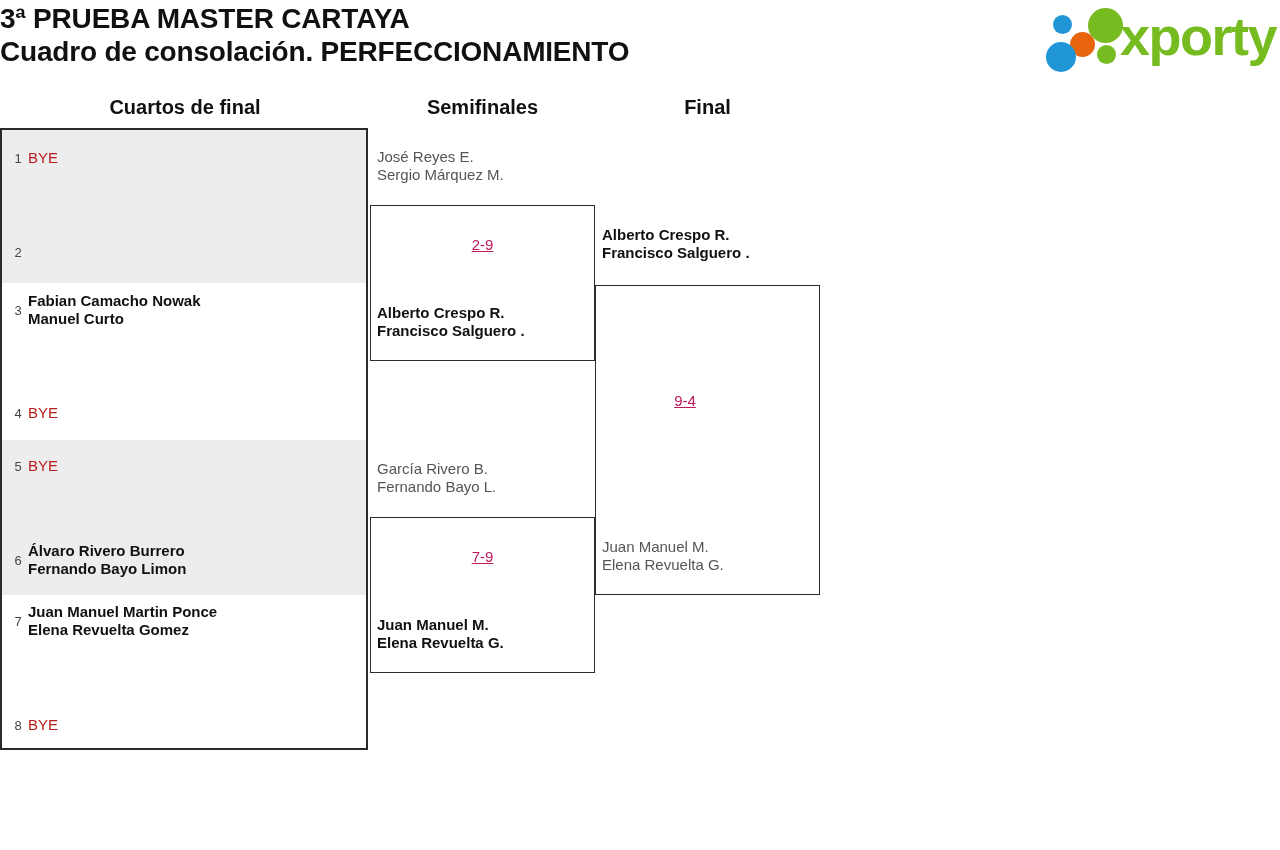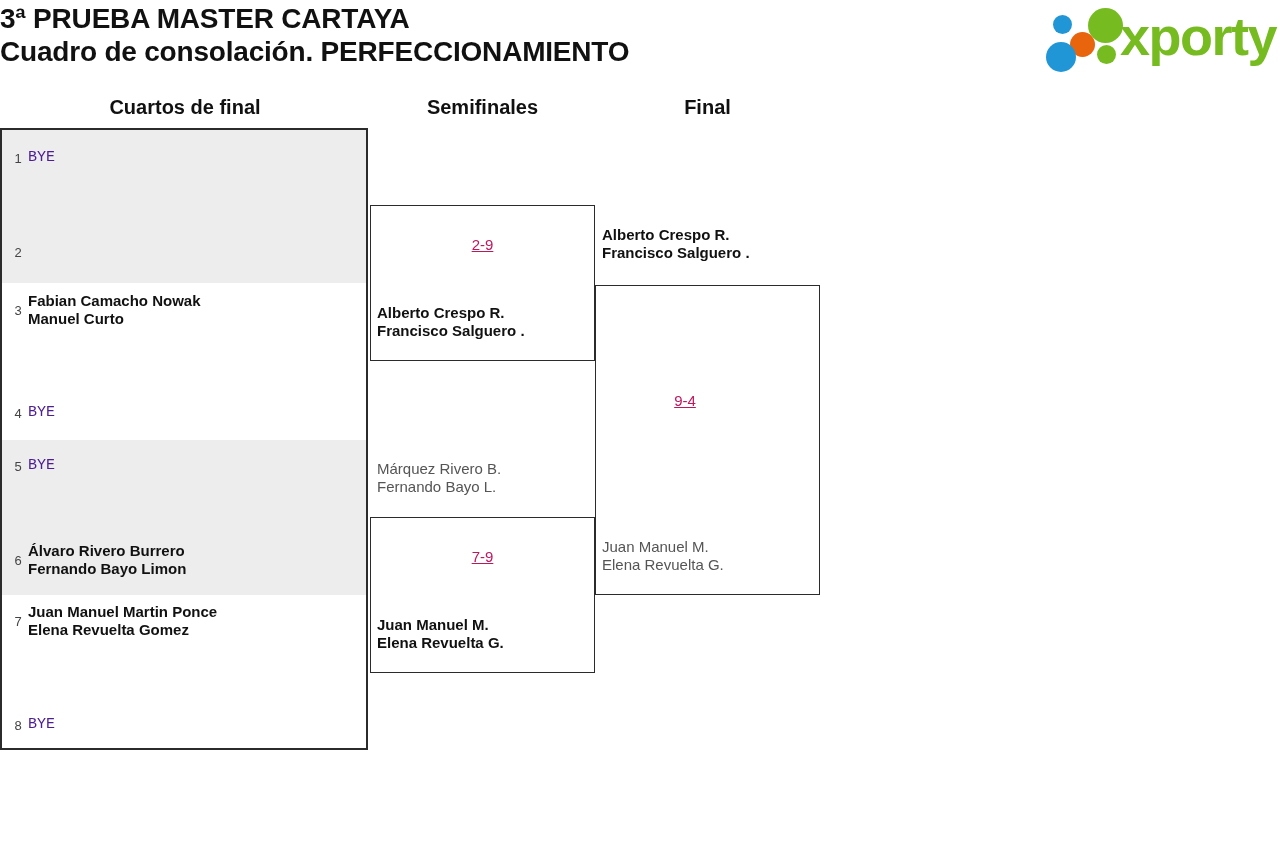--- a/index.html
+++ b/index.html
@@ -105,21 +105,21 @@
     font-size: 13px;
     color: #444444;
     text-align: center;
   }
   .team {
     font-size: 15px;
     line-height: 18px;
     white-space: nowrap;
   }
   .team.winner { color: #111111; font-weight: bold; }
-  .team.bye    { color: #4c1d95; font-weight: normal; font-size: 15px; font-family: Liberation Mono, monospace; }
+  .team.bye    { color: #b91c1c; font-weight: normal; font-size: 15px; }
 
   
   .match-box {
     position: absolute;
     border: 1.6px solid #2b2b2b;
     box-sizing: border-box;
     background: transparent;
   }
   .score {
     position: absolute;
@@ -218,29 +218,33 @@
       </div>
     </div>
     <div class="qf-slot" style="top:116px; height:28px;">
       <div class="seed">8</div>
       <div class="team bye">
         <span>BYE</span>
       </div>
     </div>
   </div>
 
+  <div class="round-label loser" style="left:377px; top:148px;">
+    <span>José Reyes E.</span>
+    <span>Sergio Márquez M.</span>
+  </div>
   <div class="match-box" style="left:370px; top:205px; width:225px; height:156px;"></div>
   <div class="score" style="left:370px; top:236px; width:225px;">2-9</div>
   <div class="round-label winner" style="left:377px; top:304px;">
     <span>Alberto Crespo R.</span>
     <span>Francisco Salguero .</span>
   </div>
 
   <div class="round-label loser" style="left:377px; top:460px;">
-    <span>Márquez Rivero B.</span>
+    <span>García Rivero B.</span>
     <span>Fernando Bayo L.</span>
   </div>
   <div class="match-box" style="left:370px; top:517px; width:225px; height:156px;"></div>
   <div class="score" style="left:370px; top:548px; width:225px;">7-9</div>
   <div class="round-label winner" style="left:377px; top:616px;">
     <span>Juan Manuel M.</span>
     <span>Elena Revuelta G.</span>
   </div>
 
   <div class="round-label winner" style="left:602px; top:226px;">

